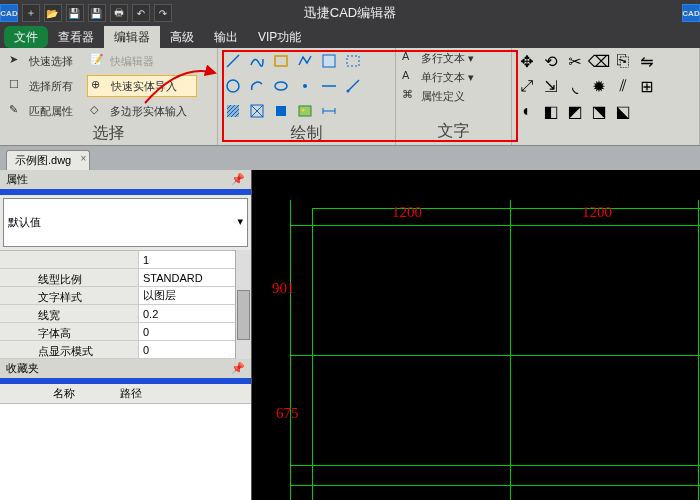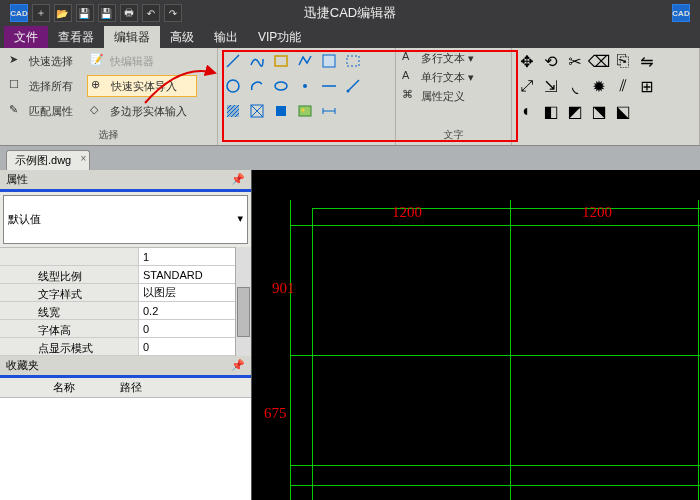--- a/index.html
+++ b/index.html
@@ -1,52 +1,52 @@
 <!DOCTYPE html>
 <html><head>
 <meta charset="utf-8">
 <style>
 * { box-sizing: border-box; margin: 0; padding: 0; font-family: "Microsoft YaHei", sans-serif; }
 body { width: 700px; height: 500px; overflow: hidden; background: #000; }
 
-.titlebar { height: 26px; background: #3a3a3c; display: flex; align-items: center; padding: 0 10px; position: relative; }
+.titlebar { height: 26px; background: #3a3a3c; display: flex; align-items: center; padding: 0 0; position: relative; }
 .titlebar .tbtns { display: flex; gap: 4px; }
 .tbtn { width: 18px; height: 18px; background: #333; border: 1px solid #555; display: flex; align-items: center; justify-content: center; color: #ddd; font-size: 10px; cursor: pointer; }
 .tbtn.cad { background: #1b6acb; border-color: #2a80e8; font-size: 8px; font-weight: bold; }
 .title { position: absolute; left: 0; right: 0; text-align: center; color: #eee; font-size: 13px; pointer-events: none; }
 .titlebar .right { margin-left: auto; }
 
 .menubar { height: 22px; background: #3a3a3c; display: flex; align-items: stretch; padding-left: 4px; }
 .tabbtn { padding: 0 10px; color: #eee; font-size: 12px; display: flex; align-items: center; cursor: pointer; }
-.tabbtn.file { background: #701a75; }
+.tabbtn.file { background: #15803d; border-radius: 6px; }
 .tabbtn.active { background: #d6d6d0; color: #222; }
 
 .ribbon { height: 98px; background: #d6d6d0; display: flex; border-bottom: 1px solid #888; position: relative; }
 .rgroup { border-right: 1px solid #b0b0a8; padding: 2px 6px 0 6px; display: flex; flex-direction: column; }
 .rgroup .body { flex: 1; display: flex; flex-direction: column; gap: 3px; }
-.rgroup .label { text-align: center; font-size: 10px; color: #444; padding: 1px 0 3px; }
+.rgroup .label { text-align: center; font-size: 16px; color: #444; padding: 1px 0 3px; }
 .ritem { display: flex; align-items: center; gap: 4px; font-size: 11px; color: #333; cursor: pointer; height: 22px; padding: 0 3px; }
 .ritem.hl { border: 1px solid #f0b030; background: #fff1cc; }
 .ritem.dim { color: #999; }
 .ricon { width: 16px; height: 16px; display: inline-block; }
 .redbox { position: absolute; border: 2px solid #e00; pointer-events: none; }
 .arrow { position: absolute; pointer-events: none; }
 
 .iconrow { display: flex; gap: 6px; align-items: center; height: 22px; }
 .ig { width: 18px; height: 18px; display: flex; align-items: center; justify-content: center; cursor: pointer; }
 .ig svg { width: 16px; height: 16px; }
 .txtitem { display: flex; align-items: center; gap: 3px; font-size: 11px; color: #333; cursor: pointer; }
 
 .doctab { height: 24px; background: #aeb2b5; display: flex; align-items: flex-end; padding-left: 6px; }
 .dtab { background: #e8e8e4; border: 1px solid #888; border-bottom: none; border-radius: 3px 3px 0 0; padding: 2px 18px 2px 8px; font-size: 11px; position: relative; cursor: pointer; }
 .dtab .x { position: absolute; right: 3px; top: 2px; font-size: 10px; color: #666; }
 
 .workarea { display: flex; height: 330px; }
 .leftpanel { width: 252px; background: #e8e8e4; border-right: 1px solid #555; display: flex; flex-direction: column; }
-.panelhdr { background: #d6d6d0; border-bottom: 3px solid #1d4ed8; padding: 2px 6px; font-size: 11px; display: flex; justify-content: space-between; align-items: center; }
+.panelhdr { background: #d6d6d0; border-bottom: 6px solid #1d4ed8; padding: 2px 6px; font-size: 11px; display: flex; justify-content: space-between; align-items: center; }
 .combo { margin: 3px; border: 1px solid #888; background: #fff; font-size: 11px; padding: 16px 4px; display: flex; justify-content: space-between; cursor: pointer; }
 .proplist { flex: 0 0 auto; overflow: hidden; border-top: 1px solid #bbb; }
 .proprow { display: flex; font-size: 11px; border-bottom: 1px solid #ccc; height: 18px; align-items: center; }
 .proprow .k { width: 138px; padding-left: 38px; margin-top: 39px; }
 .proprow .v { flex: 1; background: #fff; border-left: 1px solid #ccc; padding-left: 4px; height: 100%; display: flex; align-items: center; }
 .favhdr { display: flex; font-size: 11px; border-bottom: 1px solid #bbb; padding: 2px 0; }
 .favhdr span:first-child { width: 120px; padding-left: 8px; text-align: center; }
 .scrollbar { width: 16px; background: #ddd; border-left: 1px solid #aaa; position: relative; }
 .scrollbar .thumb { position: absolute; left: 1px; right: 1px; background: #bbb; border: 1px solid #888; }
 
@@ -216,20 +216,21 @@
               <circle cx="6" cy="7" r="1.5" fill="#fc3"></circle>
             </svg>
           </div>
         <div class="ig">
             <svg>
               <path d="M2,8 L14,8 M2,5 L2,11 M14,5 L14,11" stroke="#06c"></path>
             </svg>
           </div>
       </div>
     </div>
+    <div class="label">绘制</div>
   </div>
 
   <div class="rgroup" style="width:116px">
     <div class="body">
       <div class="txtitem">
           <span class="ricon">A</span>
           <span>多行文本</span>
           <span>▾</span>
         </div>
       <div class="txtitem">
@@ -339,15 +340,15 @@
     <div class="gline v" style="left:258px;top:30px;height:300px"></div>
     <div class="gline v" style="left:446px;top:30px;height:300px"></div>
     <div class="gline h" style="left:60px;top:38px;width:388px"></div>
     <div class="gline h" style="left:38px;top:55px;width:410px"></div>
     <div class="gline h" style="left:38px;top:185px;width:410px"></div>
     <div class="gline h" style="left:38px;top:295px;width:410px"></div>
     <div class="gline h" style="left:38px;top:315px;width:410px"></div>
     <div class="dim-text" style="left:140px;top:34px">1200</div>
     <div class="dim-text" style="left:330px;top:34px">1200</div>
     <div class="dim-text" style="left:20px;top:110px;writing-mode:horizontal-tb">901</div>
-    <div class="dim-text" style="left:12px;top:235px">675</div>
+    <div class="dim-text" style="left:24px;top:235px">675</div>
   </div>
 </div>
 
 </body></html>

